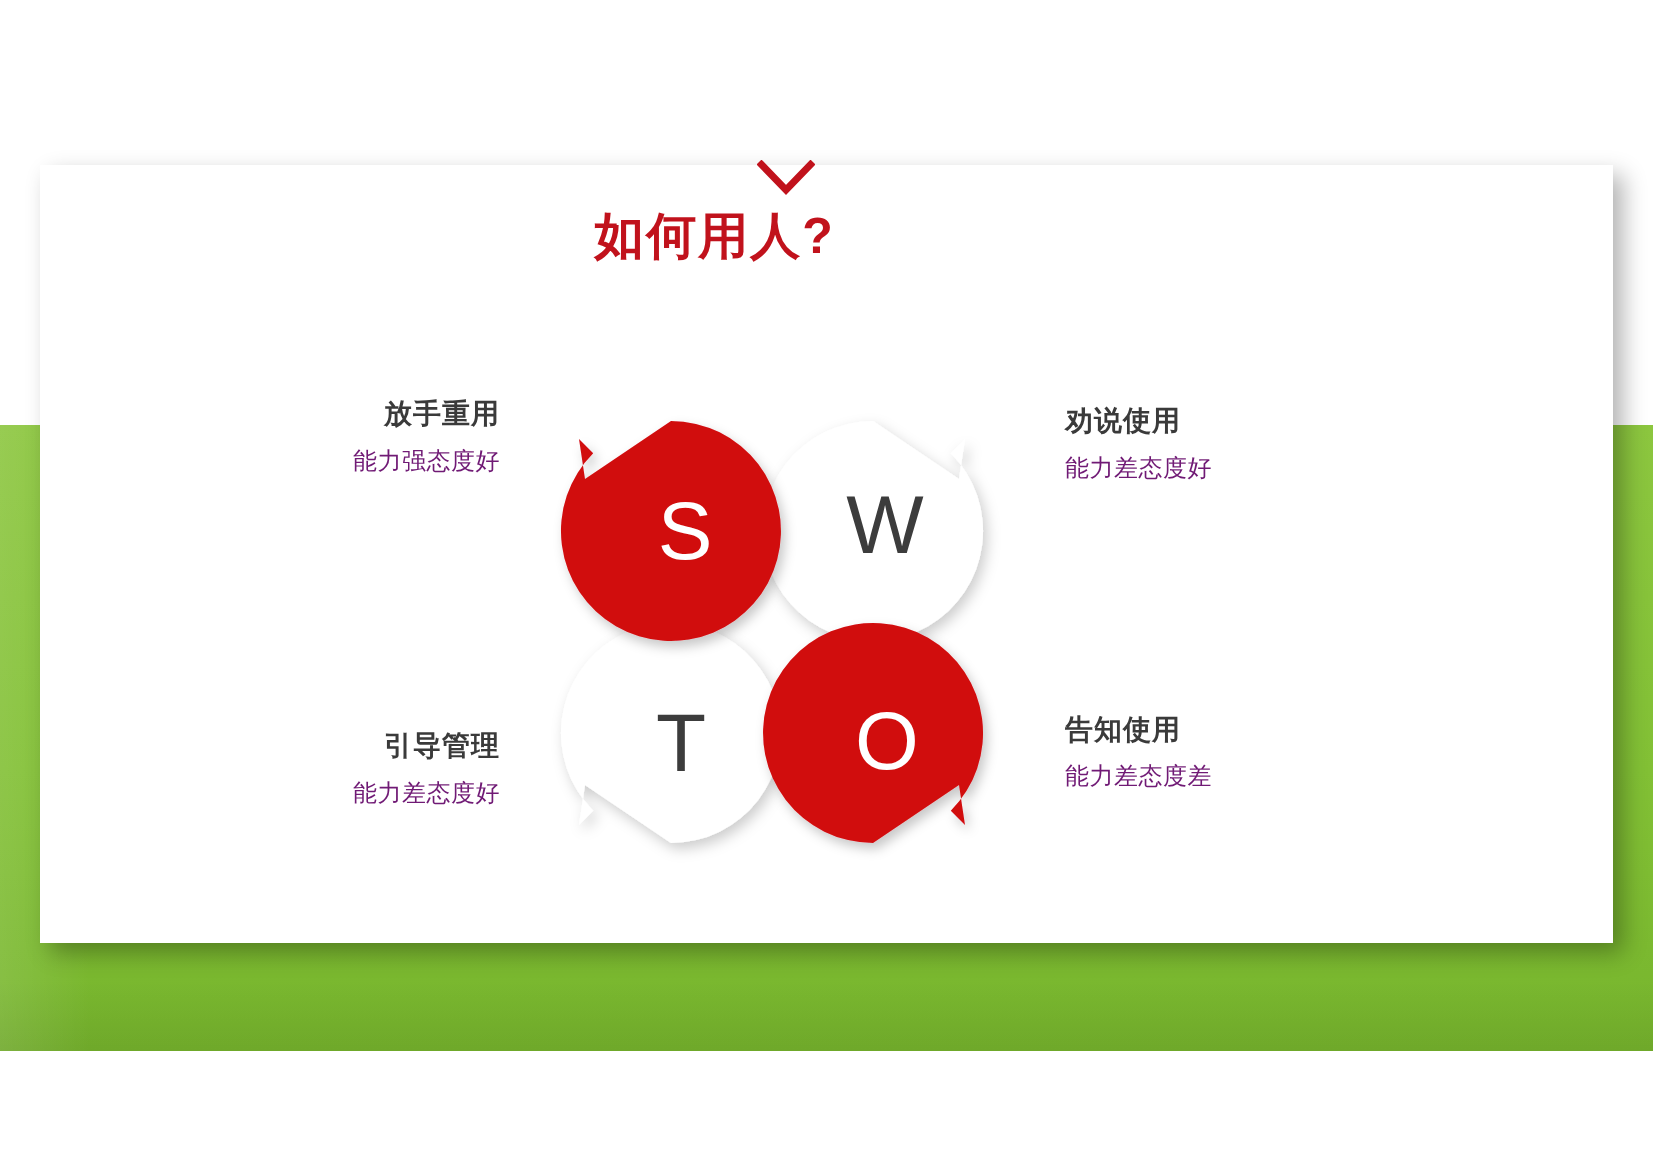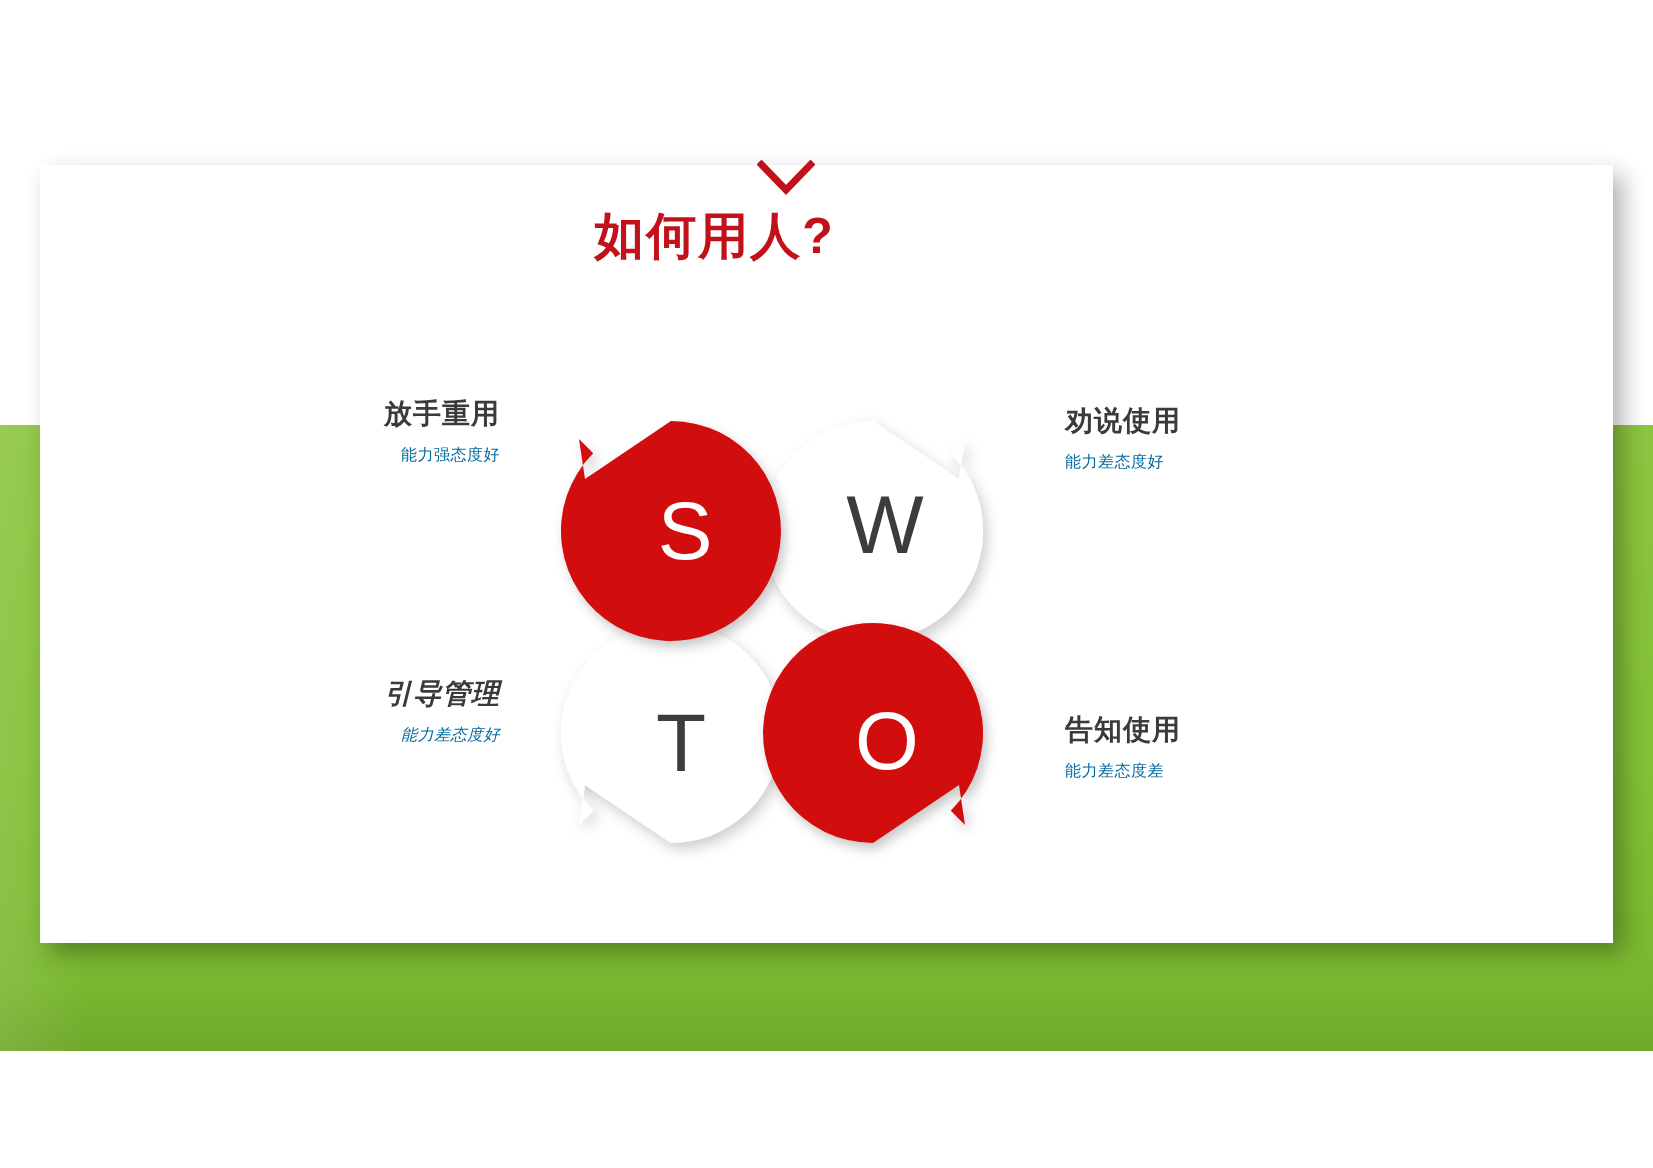--- a/index.html
+++ b/index.html
@@ -129,32 +129,32 @@
   
   .label-group { position: absolute; white-space: nowrap; }
   .label-group .label-title {
     font-size: 28px;
     font-weight: bold;
     color: #3A3A3A;
     letter-spacing: 1px;
     line-height: 1.25;
   }
   .label-group .label-sub {
-    font-size: 16px;
+    font-size: 24px;
     font-weight: normal;
-    color: #0369a1;
+    color: #701a75;
     letter-spacing: 0.5px;
     line-height: 1.3;
     margin-top: 14px;
   }
   .label-left  { text-align: right; right: 1153px; }
   .label-right { text-align: left;  left: 1065px; }
 
   #label-tl { top: 396px; }
-  #label-bl { top: 676px; font-style: italic; }
+  #label-bl { top: 728px; }
   #label-tr { top: 396px; margin-top: 7px; }
   #label-br { top: 712px; font-family: Liberation Serif, serif; }
 </style>
 </head>
 <body>
 
 <div id="green-band">
   <div id="green-band-inner-shade"></div>
 </div>
 

